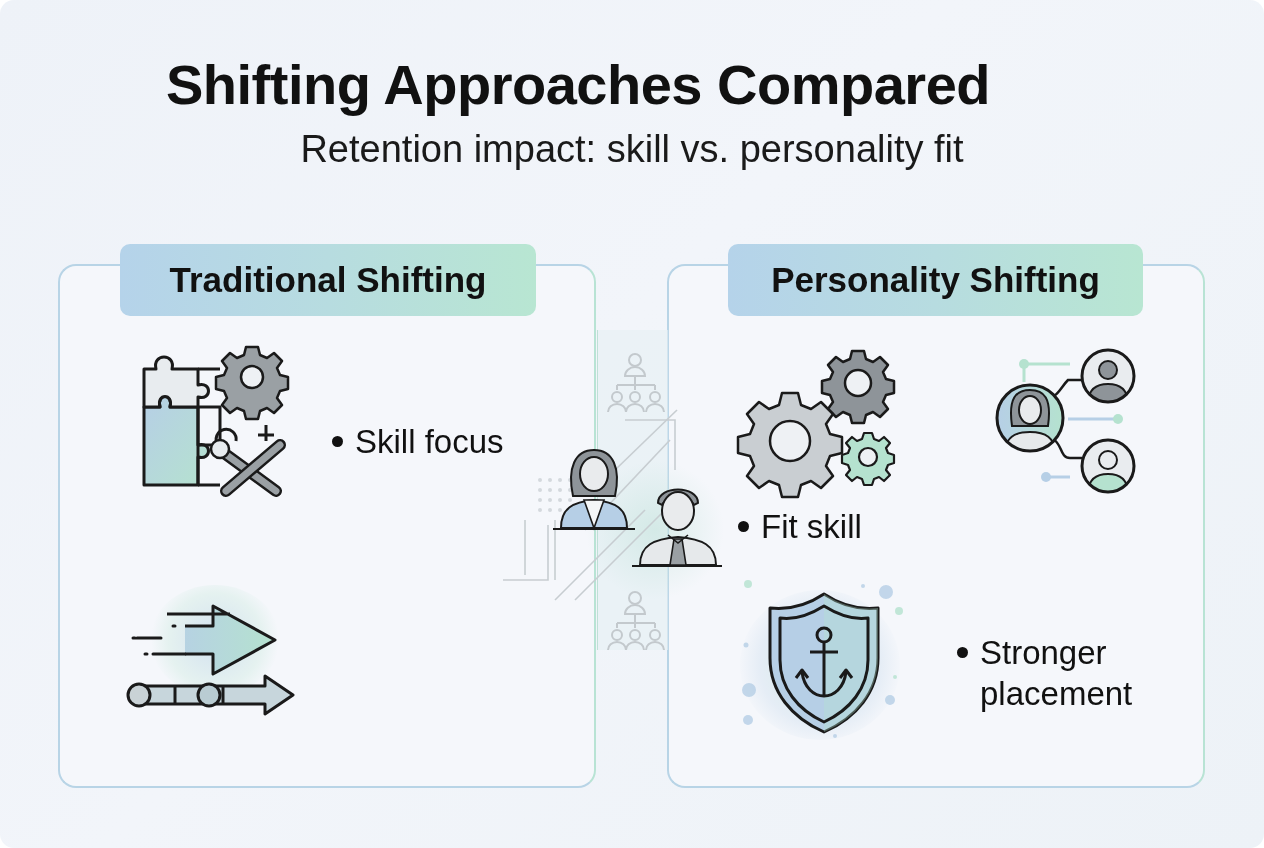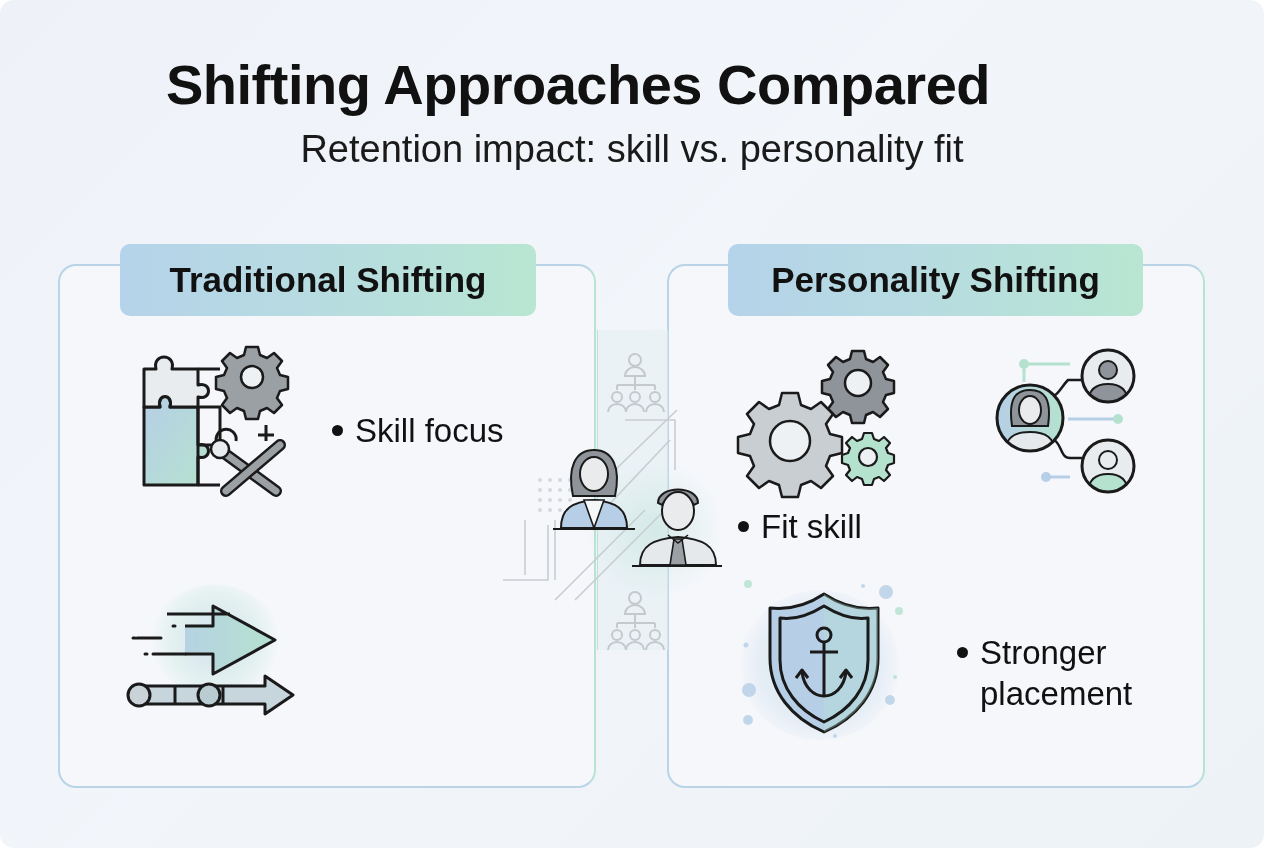--- a/index.html
+++ b/index.html
@@ -135,21 +135,21 @@
     <path d="M78 100 a10 10 0 1 1 18 -4" fill="none" stroke="#1a1a1a" stroke-width="3"></path>
     <path d="M126 80 v16 M118 90 h16" stroke="#1a1a1a" stroke-width="3"></path>
     <g>
       <path d="M84 108 L136 146" stroke="#1a1a1a" stroke-width="12" stroke-linecap="round"></path>
       <path d="M84 108 L136 146" stroke="#9aa0a4" stroke-width="7" stroke-linecap="round"></path>
       <path d="M140 100 L86 146" stroke="#1a1a1a" stroke-width="12" stroke-linecap="round"></path>
       <path d="M140 100 L86 146" stroke="#9aa0a4" stroke-width="7" stroke-linecap="round"></path>
       <circle cx="80" cy="104" r="9" fill="#e8ecef" stroke="#1a1a1a" stroke-width="2.5"></circle>
     </g>
   </svg>
-  <div class="bullet" style="left:332px;top:410px;">
+  <div class="bullet" style="left:332px;top:421px;">
     <span class="dot"></span><span>Skill focus</span>
   </div>
 
   <div class="glow" style="left:150px;top:585px;width:130px;height:110px;background:radial-gradient(circle,rgba(182,207,230,0.55),rgba(181,226,207,0.25) 55%,rgba(181,226,207,0) 75%);"></div>
   <svg style="left:125px;top:600px" width="180" height="115" viewBox="0 0 180 115">
     <defs>
       <linearGradient id="ar" x1="0" y1="0" x2="1" y2="0">
         <stop offset="0" stop-color="#b6cfe6"></stop>
           <stop offset="1" stop-color="#b5e2cf"></stop>
       </linearGradient>

